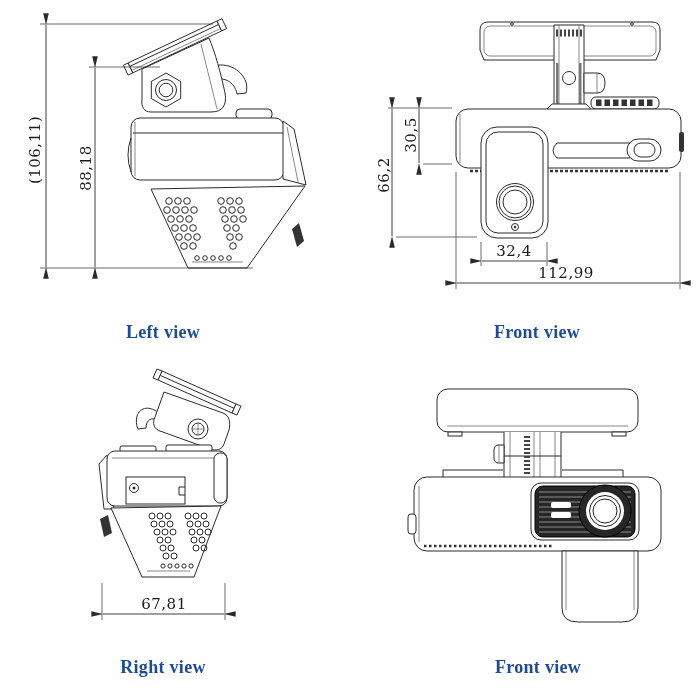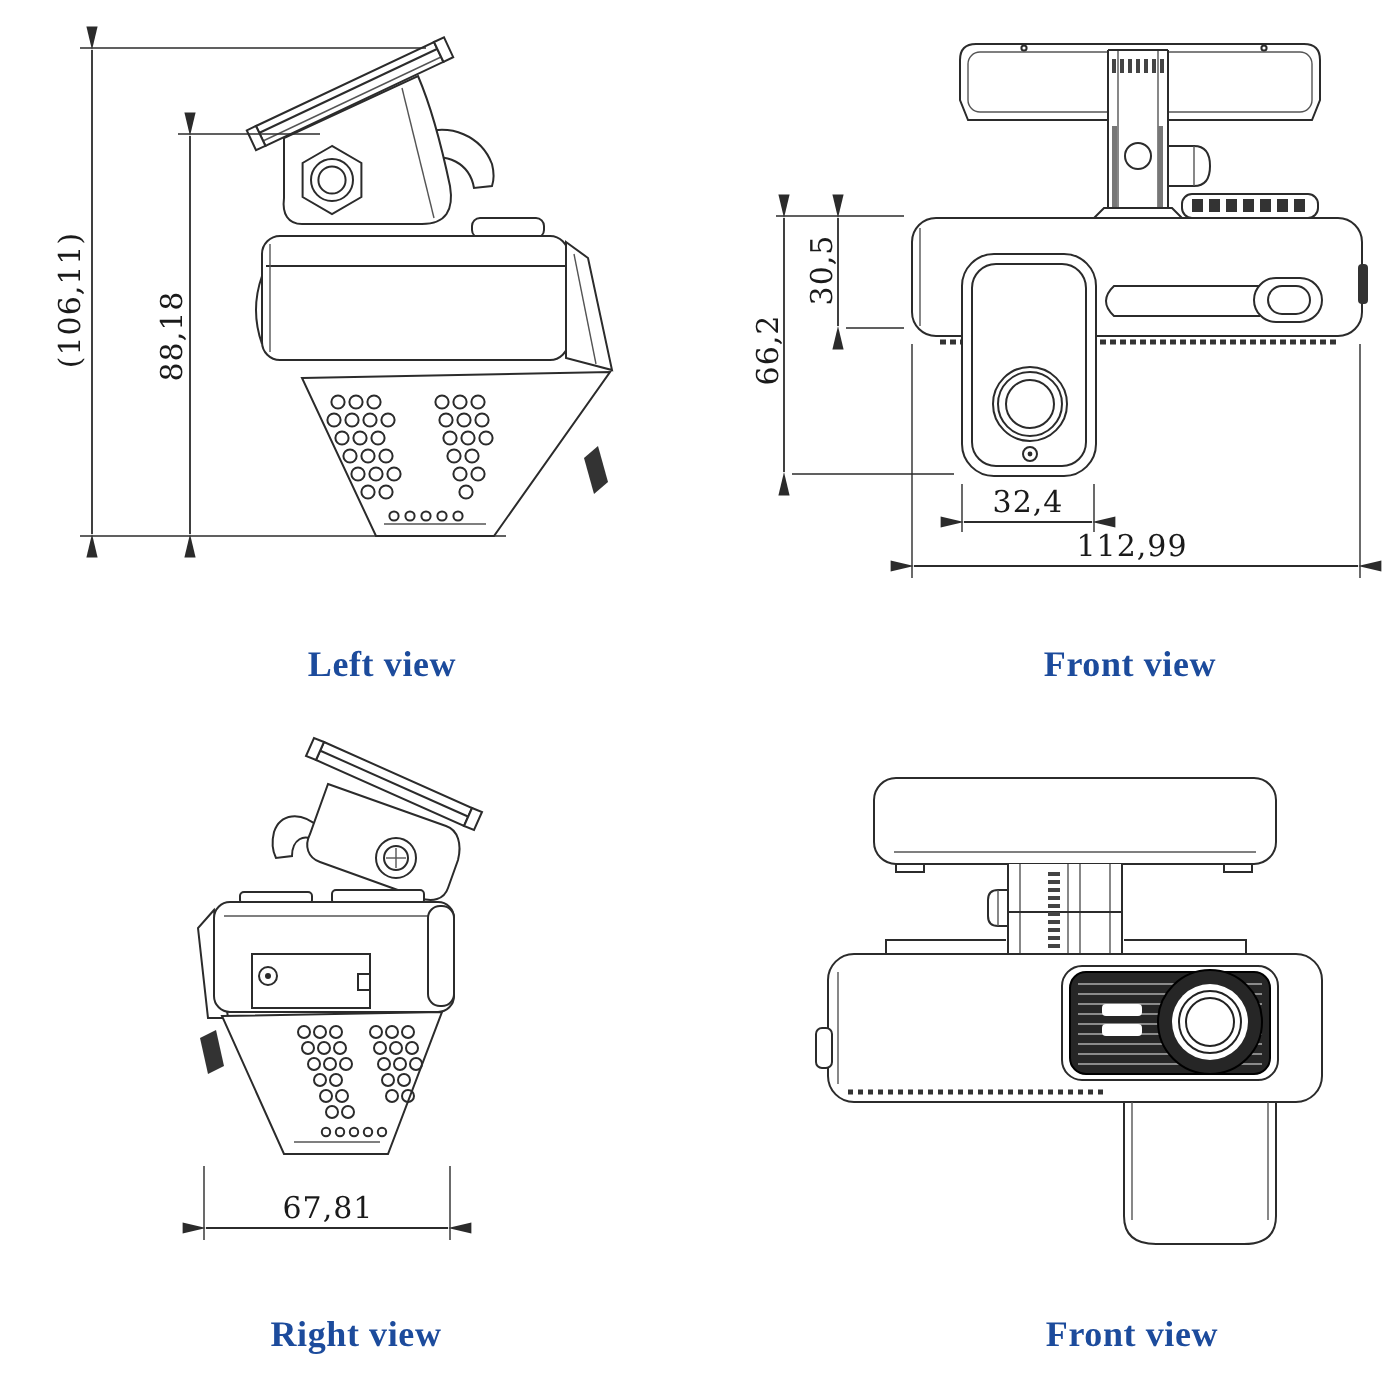--- a/index.html
+++ b/index.html
@@ -1,21 +1,21 @@
 <!DOCTYPE html>
 <html><head>
 <meta charset="utf-8">
 <style>
   html,body{margin:0;padding:0;background:#fff;}
   .canvas{position:relative;width:700px;height:695px;background:#fff;overflow:hidden;
           font-family:"Liberation Serif",serif;}
   .drawing{position:absolute;left:0;top:0;}
   .view-label{position:absolute;transform:translateX(-50%);white-space:nowrap;
               font-family:"Liberation Serif",serif;font-weight:bold;font-size:18px;
-              color:#1c4b9c;letter-spacing:0.3px;margin-left:28px;}
+              color:#1c4b9c;letter-spacing:0.3px;}
   
   .ln{stroke:#2b2b2b;stroke-width:1;fill:none;}
   .lnw{stroke:#2b2b2b;stroke-width:1;fill:#ffffff;}
   .lnthin{stroke:#555555;stroke-width:0.7;fill:none;}
   .dark{fill:#333333;stroke:none;}
   .dim{stroke:#2b2b2b;stroke-width:0.9;fill:none;}
   .ext{stroke:#2b2b2b;stroke-width:0.7;fill:none;}
   .dim-text{font-family:"DejaVu Serif",serif;font-size:15px;fill:#1a1a1a;letter-spacing:0.5px;}
   .hatch{stroke:#8a8a8a;stroke-width:1;fill:none;}
 </style>
@@ -308,16 +308,16 @@
     </g>
 
     <path class="lnw" d="M562,551 L638,551 L638,608 Q638,622 622,622 L578,622 Q562,622 562,608 Z"></path>
     <line class="lnthin" x1="566" y1="551" x2="566" y2="610"></line>
     <line class="lnthin" x1="634" y1="551" x2="634" y2="610"></line>
   </g>
 </svg>
 
 <div class="view-label" style="left:163px;top:322px;">Left view</div>
 <div class="view-label" style="left:537px;top:322px;font-family:Liberation Serif, serif;">Front view</div>
-<div class="view-label" style="left:150px;top:657px;text-align:center;">Right view</div>
+<div class="view-label" style="left:163px;top:657px;text-align:center;">Right view</div>
 <div class="view-label" style="left:538px;top:657px;">Front view</div>
 
 </div>
 
 </body></html>

